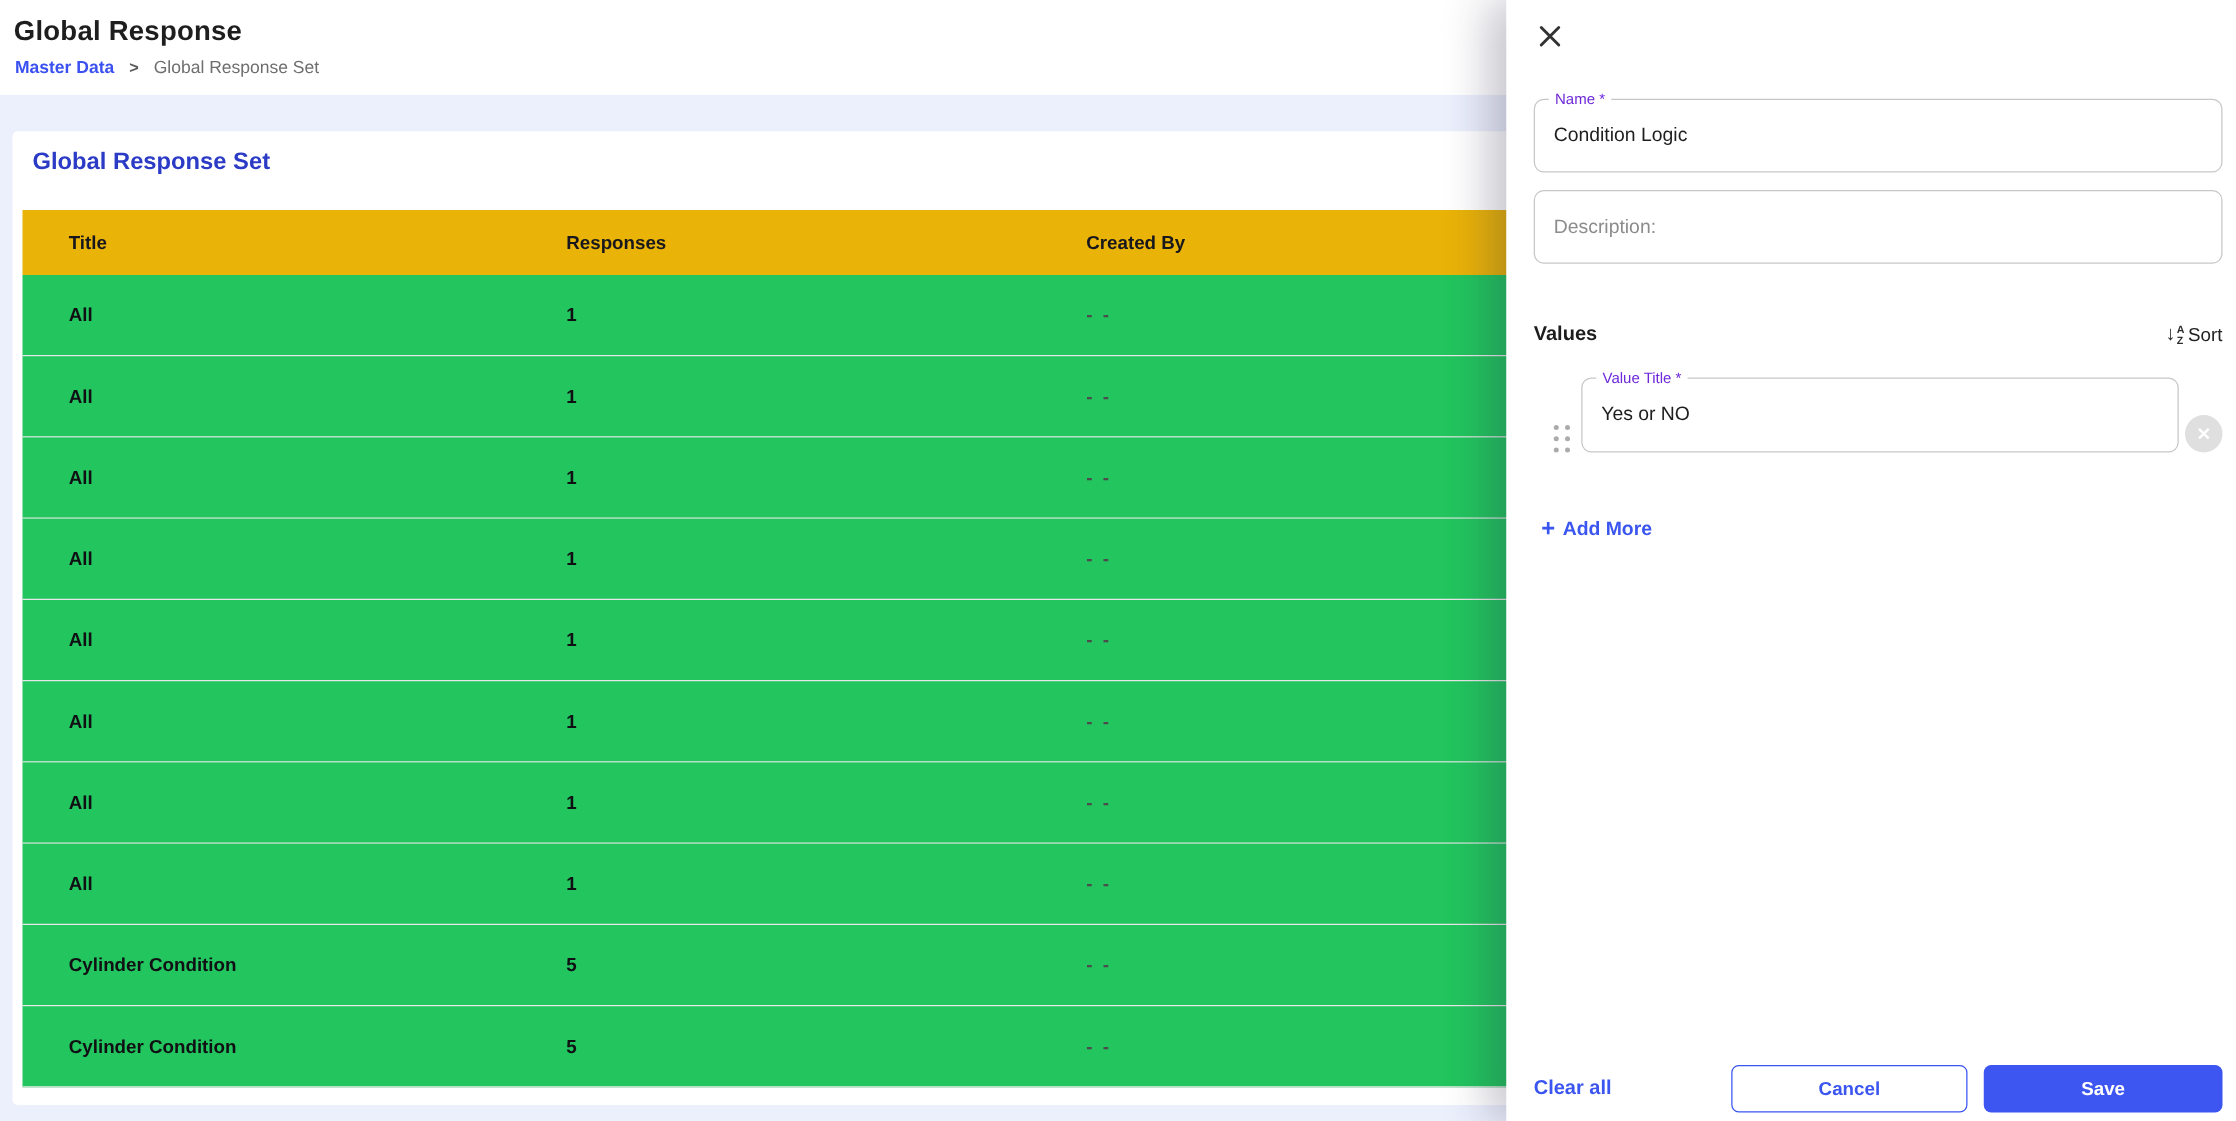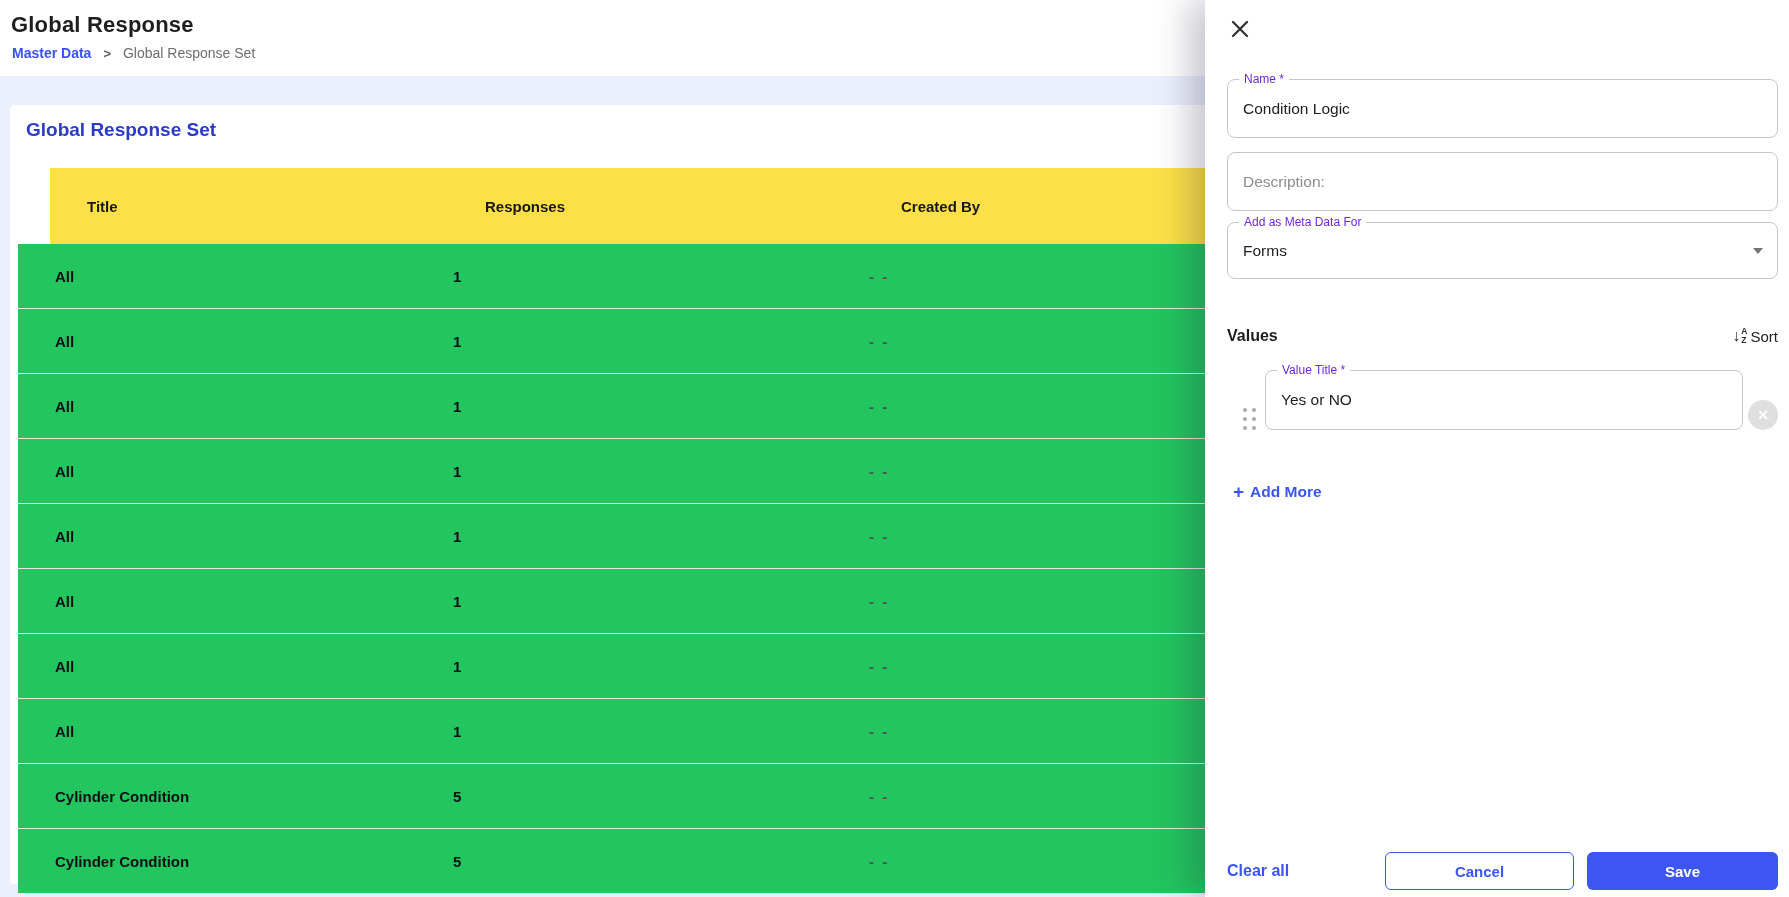--- a/index.html
+++ b/index.html
@@ -33,22 +33,22 @@
   }
   .card-title {
     margin:0 0 0 8px; font-size:19px; font-weight:700; color:#2B3BC6;
   }
 
   .trow {
     display:grid; grid-template-columns:398px 416px 1fr;
     align-items:center; padding-left:37px;
   }
   .thead {
-    margin-top:27px; height:76px; background:#fde047;
-    font-size:15px; font-weight:700; color:#17171d;margin-left:32px;
+    margin-top:27px; height:52px; background:#eab308;
+    font-size:15px; font-weight:700; color:#17171d;
   }
   .body-row {
     height:65px; border-bottom:1px solid #E8E8E8;
     font-size:15px; font-weight:700; color:#101014;
     background:#22c55e;
   }
   .body-row .cell-created { color:#4c4c4c; font-weight:600; letter-spacing:2px; }
 
   
   .drawer {
@@ -230,25 +230,20 @@
 
   <div class="ofield name-field">
     <span class="flabel">Name *</span>
     <input type="text" value="Condition Logic" style="">
   </div>
 
   <div class="ofield desc-field">
     <input type="text" placeholder="Description:" style="">
   </div>
 
-  <div class="ofield meta-field">
-    <span class="flabel">Add as Meta Data For</span>
-    <span class="fvalue">Forms</span>
-    <span class="caret"></span>
-  </div>
 
   <div class="values-head">
     <span class="values-title">Values</span>
     <span class="sort">
       <span class="sort-icon">
         <span class="sort-arrow">↓</span>
         <span class="sort-az">
           <span>A</span>
           <span>Z</span>
         </span>

